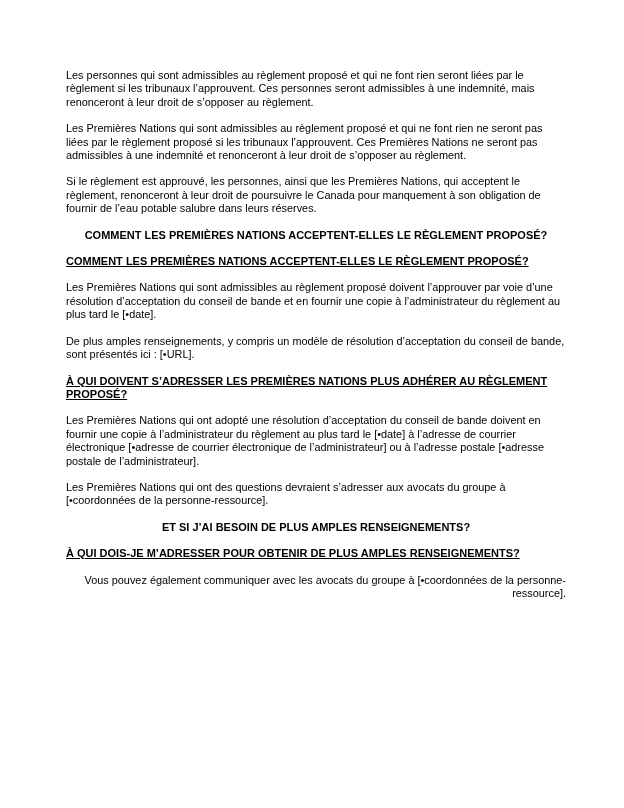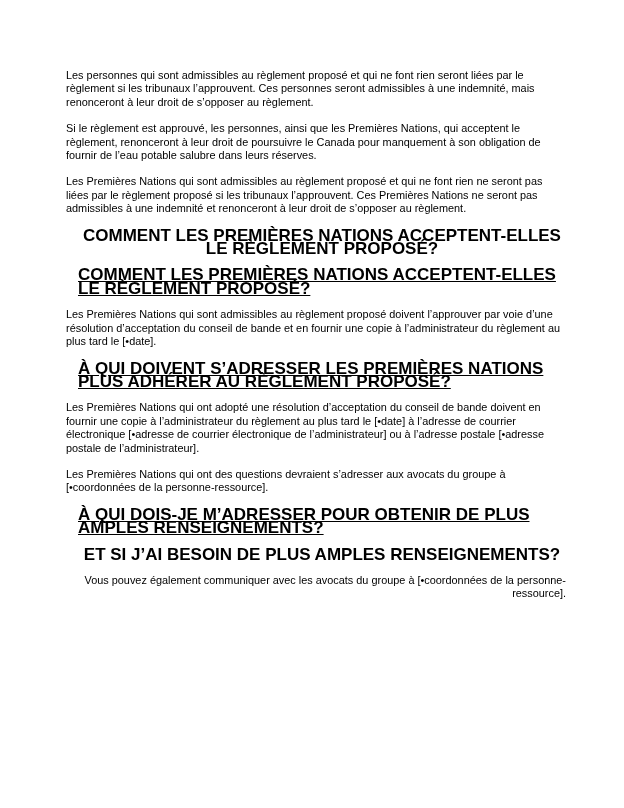--- a/index.html
+++ b/index.html
@@ -21,57 +21,58 @@
     overflow: hidden;
   }
   .para {
     margin: 0 0 13px 0;
     text-align: left;
   }
   .para.centered {
     text-align: right;
   }
   .heading {
-    margin: 0 0 13px 12px;
+    margin: 0 0 13px 0;
     font-weight: bold;
-    font-size: 17px;
+    font-size: 11px;
     text-align: left;
   }
   .heading.centered {
     text-align: center;
   }
   .heading.underlined {
     text-decoration: underline;
   }
 </style>
 </head>
 <body>
 
 <div class="page">
 
   <p class="para">Les personnes qui sont admissibles au règlement proposé et qui ne font rien seront liées par le règlement si les tribunaux l’approuvent. Ces personnes seront admissibles à une indemnité, mais renonceront à leur droit de s’opposer au règlement.</p>
 
+  <p class="para">Les Premières Nations qui sont admissibles au règlement proposé et qui ne font rien ne seront pas liées par le règlement proposé si les tribunaux l’approuvent. Ces Premières Nations ne seront pas admissibles à une indemnité et renonceront à leur droit de s’opposer au règlement.</p>
+
   <p class="para">Si le règlement est approuvé, les personnes, ainsi que les Premières Nations, qui acceptent le règlement, renonceront à leur droit de poursuivre le Canada pour manquement à son obligation de fournir de l’eau potable salubre dans leurs réserves.</p>
-
-  <p class="para">Les Premières Nations qui sont admissibles au règlement proposé et qui ne font rien ne seront pas liées par le règlement proposé si les tribunaux l’approuvent. Ces Premières Nations ne seront pas admissibles à une indemnité et renonceront à leur droit de s’opposer au règlement.</p>
 
   <h2 class="heading centered">COMMENT LES PREMIÈRES NATIONS ACCEPTENT-ELLES LE RÈGLEMENT PROPOSÉ?</h2>
 
   <h2 class="heading underlined">COMMENT LES PREMIÈRES NATIONS ACCEPTENT-ELLES LE RÈGLEMENT PROPOSÉ?</h2>
 
   <p class="para">Les Premières Nations qui sont admissibles au règlement proposé doivent l’approuver par voie d’une résolution d’acceptation du conseil de bande et en fournir une copie à l’administrateur du règlement au plus tard le [•date].</p>
 
+  <p class="para">De plus amples renseignements, y compris un modèle de résolution d’acceptation du conseil de bande, sont présentés ici : [•URL].</p>
 
 
   <h2 class="heading underlined">À QUI DOIVENT S’ADRESSER LES PREMIÈRES NATIONS PLUS ADHÉRER AU RÈGLEMENT PROPOSÉ?</h2>
 
   <p class="para">Les Premières Nations qui ont adopté une résolution d’acceptation du conseil de bande doivent en fournir une copie à l’administrateur du règlement au plus tard le [•date] à l’adresse de courrier électronique [•adresse de courrier électronique de l’administrateur] ou à l’adresse postale [•adresse postale de l’administrateur].</p>
 
   <p class="para">Les Premières Nations qui ont des questions devraient s’adresser aux avocats du groupe à [•coordonnées de la personne-ressource].</p>
 
+  <h2 class="heading centered">ET SI J’AI BESOIN DE PLUS AMPLES RENSEIGNEMENTS?</h2>
+
   <h2 class="heading underlined">À QUI DOIS-JE M’ADRESSER POUR OBTENIR DE PLUS AMPLES RENSEIGNEMENTS?</h2>
-
-  <h2 class="heading centered">ET SI J’AI BESOIN DE PLUS AMPLES RENSEIGNEMENTS?</h2>
 
 
   <p class="para centered">Vous pouvez également communiquer avec les avocats du groupe à [•coordonnées de la personne-ressource].</p>
 
 </div>
 
 </body></html>

